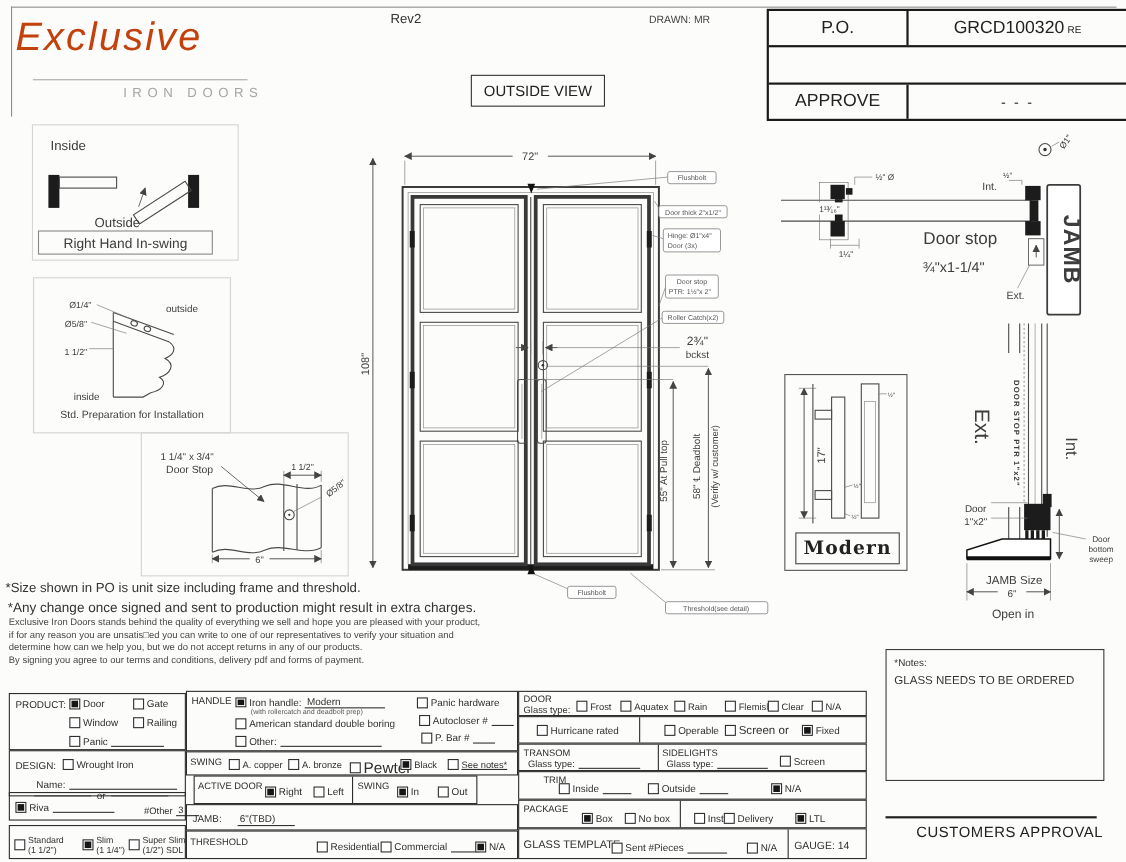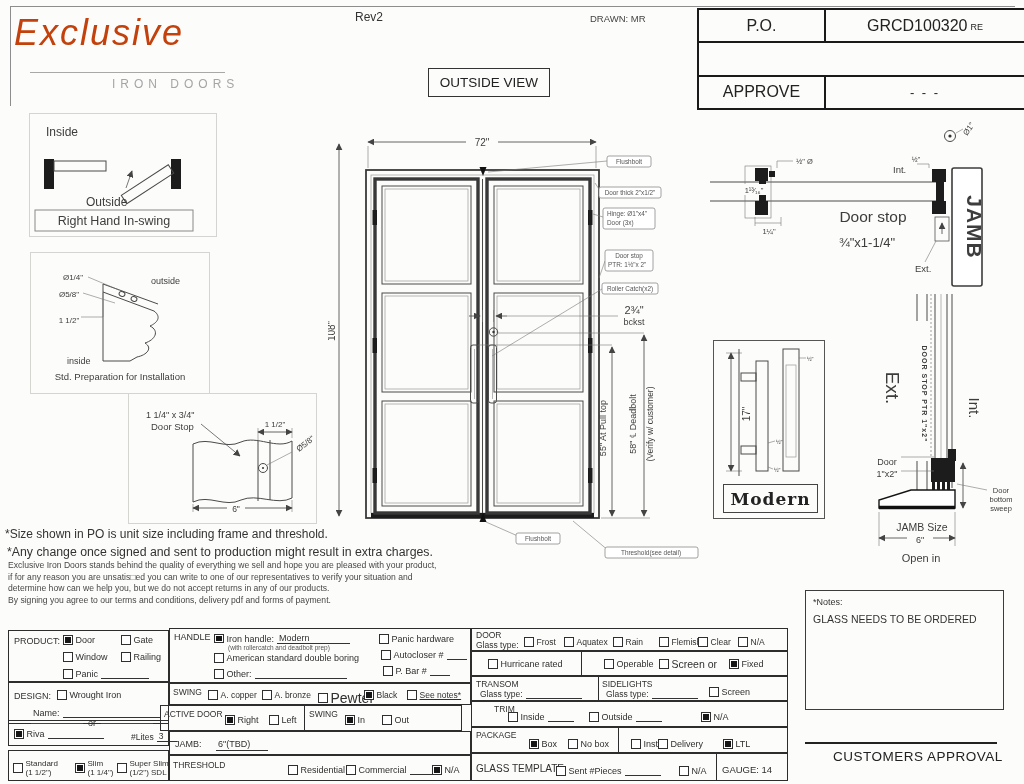--- a/index.html
+++ b/index.html
@@ -407,21 +407,21 @@
       </span>
   </div>
 
   <div class="fbox" style="left:8px;top:720px;width:161px;height:26px">
     <span class="ck" style="left:5px;top:8px">
         <i class="cb checked"></i>
         <span>Riva</span>
         <i class="blank" style="width:56px"></i>
       </span>
     <span class="ck" style="left:122px;top:10px;font-size:8.5px">
-        <span>#Lites</span>
+        <span>#Other</span>
         <span class="ul" style="padding:0 14px 0 2px">3</span>
       </span>
   </div>
 
   <div class="fbox" style="left:8px;top:750px;width:161px;height:31px">
     <span class="ck" style="left:4px;top:8px">
         <i class="cb"></i>
         <span class="stack">
           <span>Standard</span>
           <span>(1 1/2")</span>
@@ -493,21 +493,21 @@
     <span class="ck" style="left:194px;top:6px;font-size:8.5px">
         <i class="cb checked"></i>
         <span>Black</span>
       </span>
     <span class="ck" style="left:237px;top:6px;font-size:8.5px">
         <i class="cb"></i>
         <span style="text-decoration:underline">See notes*</span>
       </span>
   </div>
 
-  <div class="fbox" style="left:160px;top:705px;width:302px;height:26px">
+  <div class="fbox" style="left:176px;top:705px;width:258px;height:26px">
     <div class="vdiv" style="left:143px"></div>
     <span class="sl" style="left:3px;top:3px">ACTIVE DOOR</span>
     <span class="ck" style="left:64px;top:9px">
         <i class="cb checked"></i>
         <span>Right</span>
       </span>
     <span class="ck" style="left:108px;top:9px">
         <i class="cb"></i>
         <span>Left</span>
       </span>

